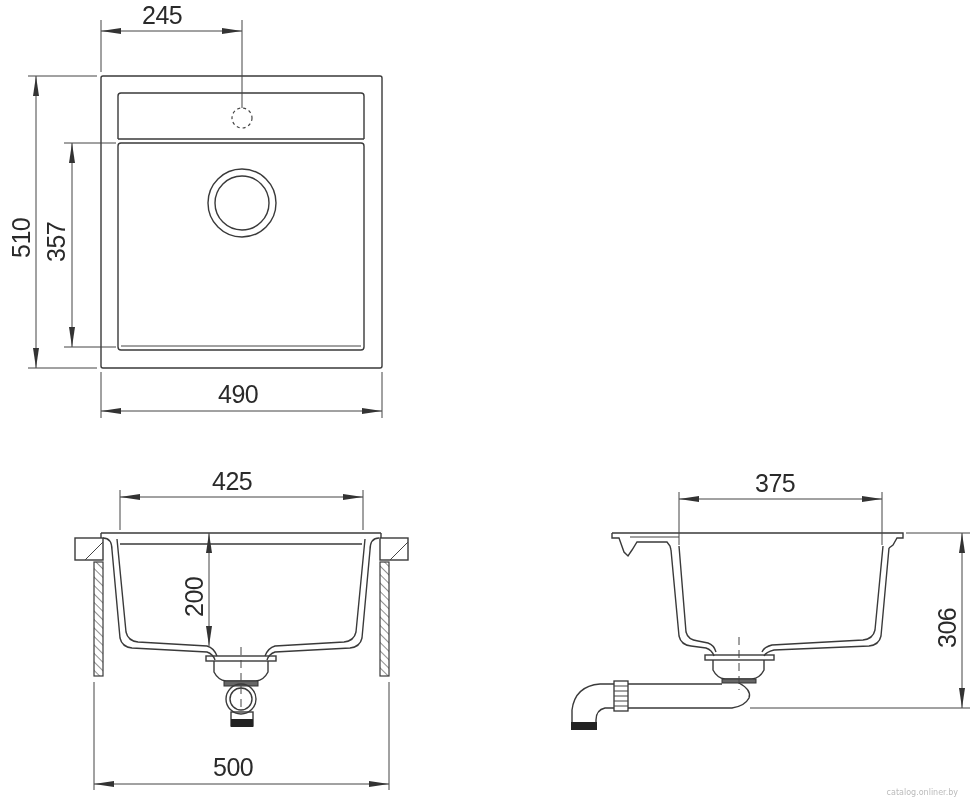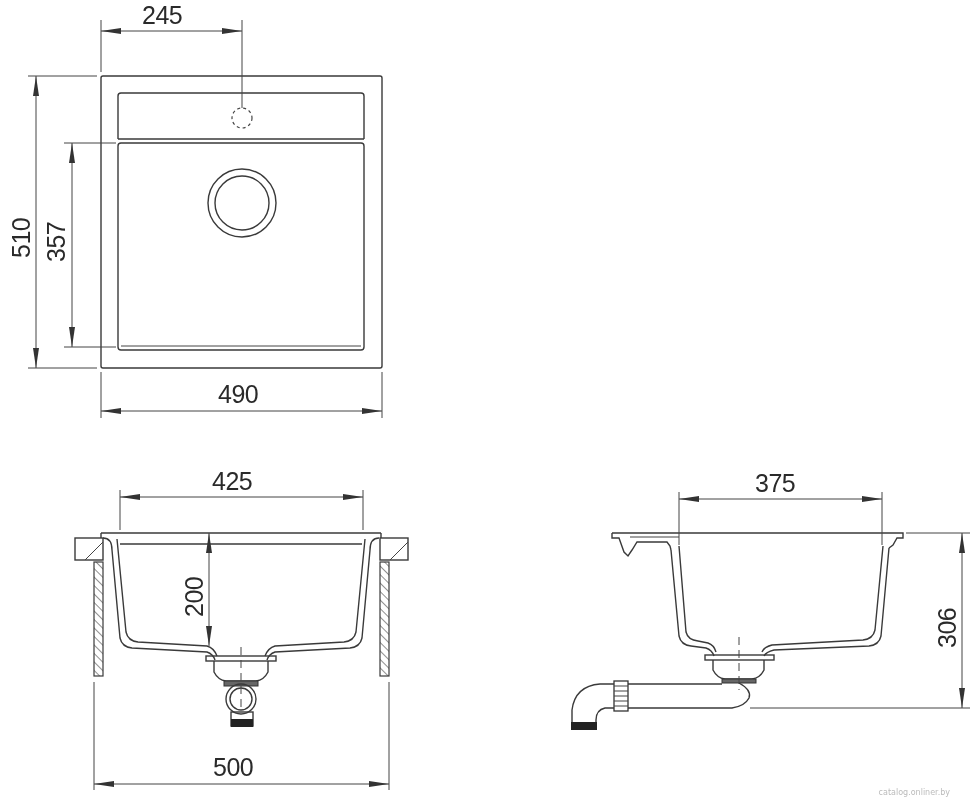--- a/index.html
+++ b/index.html
@@ -3,21 +3,21 @@
   <meta charset="utf-8">
   <style>
     html, body { margin: 0; padding: 0; background: #ffffff; }
     body { width: 970px; height: 801px; position: relative; overflow: hidden; font-family: "Liberation Sans", sans-serif; }
     #drawing { position: absolute; left: 0; top: 0; width: 970px; height: 801px; }
     .ln { fill: none; stroke: #3a3a3a; stroke-width: 1.4; }
     .thin { fill: none; stroke: #444; stroke-width: 1; }
     .dash { fill: none; stroke: #444; stroke-width: 1; stroke-dasharray: 8 5; }
     .arr { fill: #333; stroke: none; }
     .dim-text { font-family: "Liberation Sans", sans-serif; font-size: 25px; fill: #2a2a2a; letter-spacing: -0.5px; }
-    .wm { position: absolute; right: 20px; bottom: 4px; font-size: 8px; color: #bbb; font-family: "DejaVu Sans", sans-serif; }
+    .wm { position: absolute; right: 12px; bottom: 4px; font-size: 8px; color: #bbb; font-family: "DejaVu Sans", sans-serif; }
   </style>
 </head>
 <body>
 
 <svg id="drawing" viewBox="0 0 970 801" xmlns="http://www.w3.org/2000/svg">
   <defs>
     <pattern id="hatch" patternUnits="userSpaceOnUse" width="6" height="6" patternTransform="rotate(-45)">
       <line x1="0" y1="0" x2="0" y2="6" stroke="#444" stroke-width="1.2"></line>
     </pattern>
   </defs>

